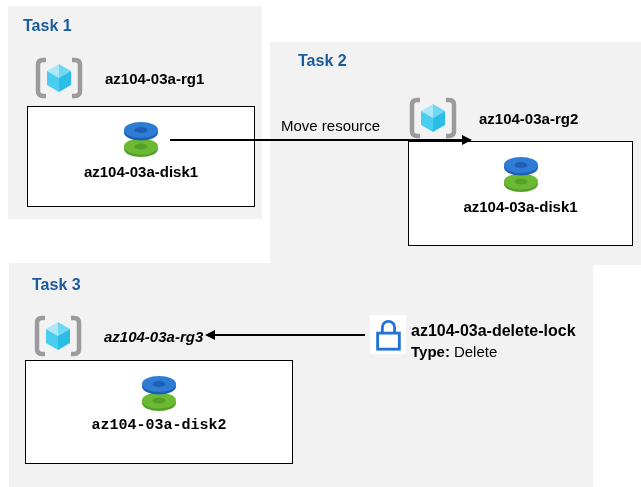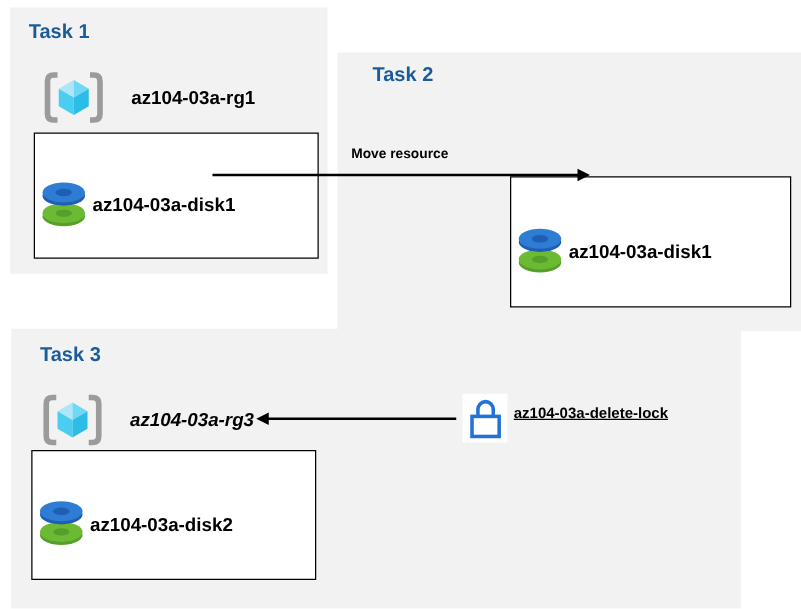--- a/index.html
+++ b/index.html
@@ -15,49 +15,49 @@
   #panel-task1 .task-title{left:15px;top:11px;}
   #panel-task2 .task-title{left:28px;top:10px;}
   #panel-task3 .task-title{left:23px;top:13px;}
   .rg-row{position:absolute;display:flex;align-items:center;gap:19px;}
   #panel-task1 .rg-row{left:24px;top:50px;}
   #panel-task2 .rg-row{left:136px;top:54px;}
   #panel-task3 .rg-row{left:22px;top:51px;font-style:italic;}
   .rg-label{font-size:15px;font-weight:bold;white-space:nowrap;}
   .resource-box{
     position:absolute;background:#ffffff;border:1.5px solid #000;
-    display:flex;flex-direction:row;align-items:center;box-sizing:border-box;
+    display:flex;flex-direction:column;align-items:center;box-sizing:border-box;
     padding-top:12px;
   }
   #box-disk1{left:19px;top:100px;width:228px;height:101px;}
   #box-disk1b{left:138px;top:99px;width:225px;height:105px;}
-  #box-disk2{left:16px;top:97px;width:228px;height:104px;}
+  #box-disk2{left:16px;top:97px;width:268px;height:104px;font-family:Liberation Mono, monospace;}
   .disk-label{font-size:15px;font-weight:bold;margin-top:4px;white-space:nowrap;}
   .arrow-line{position:absolute;height:2px;background:#000;}
   #move-line{left:170px;top:139px;width:293px;}
   #lock-line{left:214px;top:334px;width:151px;}
   .arrow-head-right{
     position:absolute;width:0;height:0;
     border-top:5.5px solid transparent;border-bottom:5.5px solid transparent;
     border-left:10px solid #000;
   }
   #move-head{left:462px;top:134.5px;}
   .arrow-head-left{
     position:absolute;width:0;height:0;
     border-top:5.5px solid transparent;border-bottom:5.5px solid transparent;
     border-right:10px solid #000;
   }
   #lock-head{left:205px;top:329.5px;}
-  #move-label{position:absolute;left:281px;top:117px;font-size:11px;font-weight:bold;white-space:nowrap;}
+  #move-label{position:absolute;left:281px;top:117px;font-size:15px;font-weight:normal;white-space:nowrap;}
   #lock-icon-tile{
     position:absolute;left:370px;top:315px;width:36px;height:39px;background:#fff;
     display:flex;align-items:center;justify-content:center;
   }
   #lock-text{position:absolute;left:411px;top:320px;line-height:21px;}
-  #lock-name{font-size:12px;font-weight:bold;white-space:nowrap;text-decoration:underline;}
+  #lock-name{font-size:16px;font-weight:bold;white-space:nowrap;}
   #lock-type{font-size:15px;white-space:nowrap;}
   #lock-type .type-label{font-weight:bold;}
   #lock-type .type-value{font-weight:normal;margin-left:4px;}
   .icon-svg{display:block;}
 </style>
 </head>
 <body>
 
 <div id="canvas">
 
@@ -82,20 +82,31 @@
         <ellipse cx="23" cy="13.5" rx="17" ry="8" fill="#1e5fb4"></ellipse>
         <ellipse cx="23" cy="11" rx="17" ry="8" fill="#2e7cd3"></ellipse>
         <ellipse cx="23" cy="11" rx="6.5" ry="3" fill="#1e5fb4"></ellipse>
       </svg>
       <div class="disk-label">az104-03a-disk1</div>
     </div>
   </div>
 
   <div class="panel" id="panel-task2">
     <div class="task-title">Task 2</div>
+    <div class="rg-row">
+      <svg class="icon-svg" width="54" height="44" viewBox="0 0 52 44">
+        <path d="M13 4 H10 Q5 4 5 9 V35 Q5 40 10 40 H13" fill="none" stroke="#9b9b9b" stroke-width="4.5"></path>
+        <path d="M39 4 H42 Q47 4 47 9 V35 Q47 40 42 40 H39" fill="none" stroke="#9b9b9b" stroke-width="4.5"></path>
+        <polygon points="26,8 26,22 14,15" fill="#ade7f7"></polygon>
+        <polygon points="26,8 38,15 26,22" fill="#6fd8f3"></polygon>
+        <polygon points="14,15 26,22 26,36 14,29" fill="#49cdf0"></polygon>
+        <polygon points="26,22 38,15 38,29 26,36" fill="#2cbde6"></polygon>
+      </svg>
+      <span class="rg-label">az104-03a-rg2</span>
+    </div>
     <div class="resource-box" id="box-disk1b">
       <svg class="icon-svg" width="46" height="40" viewBox="0 0 46 40">
         <ellipse cx="23" cy="30" rx="17" ry="8" fill="#55a02a"></ellipse>
         <ellipse cx="23" cy="27.5" rx="17" ry="8" fill="#6cba33"></ellipse>
         <ellipse cx="23" cy="27.5" rx="6.5" ry="3" fill="#55a02a"></ellipse>
         <ellipse cx="23" cy="13.5" rx="17" ry="8" fill="#1e5fb4"></ellipse>
         <ellipse cx="23" cy="11" rx="17" ry="8" fill="#2e7cd3"></ellipse>
         <ellipse cx="23" cy="11" rx="6.5" ry="3" fill="#1e5fb4"></ellipse>
       </svg>
       <div class="disk-label">az104-03a-disk1</div>
@@ -136,15 +147,16 @@
   <div class="arrow-head-left" id="lock-head"></div>
 
   <div id="lock-icon-tile">
     <svg class="icon-svg" width="34" height="36" viewBox="0 0 36 38">
       <path d="M12 17 V11 a6.5 6.5 0 0 1 13 0 V17" fill="none" stroke="#2272d9" stroke-width="3"></path>
       <rect x="7" y="17" width="23" height="17" fill="#ffffff" stroke="#2272d9" stroke-width="3"></rect>
     </svg>
   </div>
   <div id="lock-text">
     <div id="lock-name">az104-03a-delete-lock</div>
+    <div id="lock-type"><span class="type-label">Type:</span><span class="type-value">Delete</span></div>
   </div>
 
 </div>
 
 </body></html>

